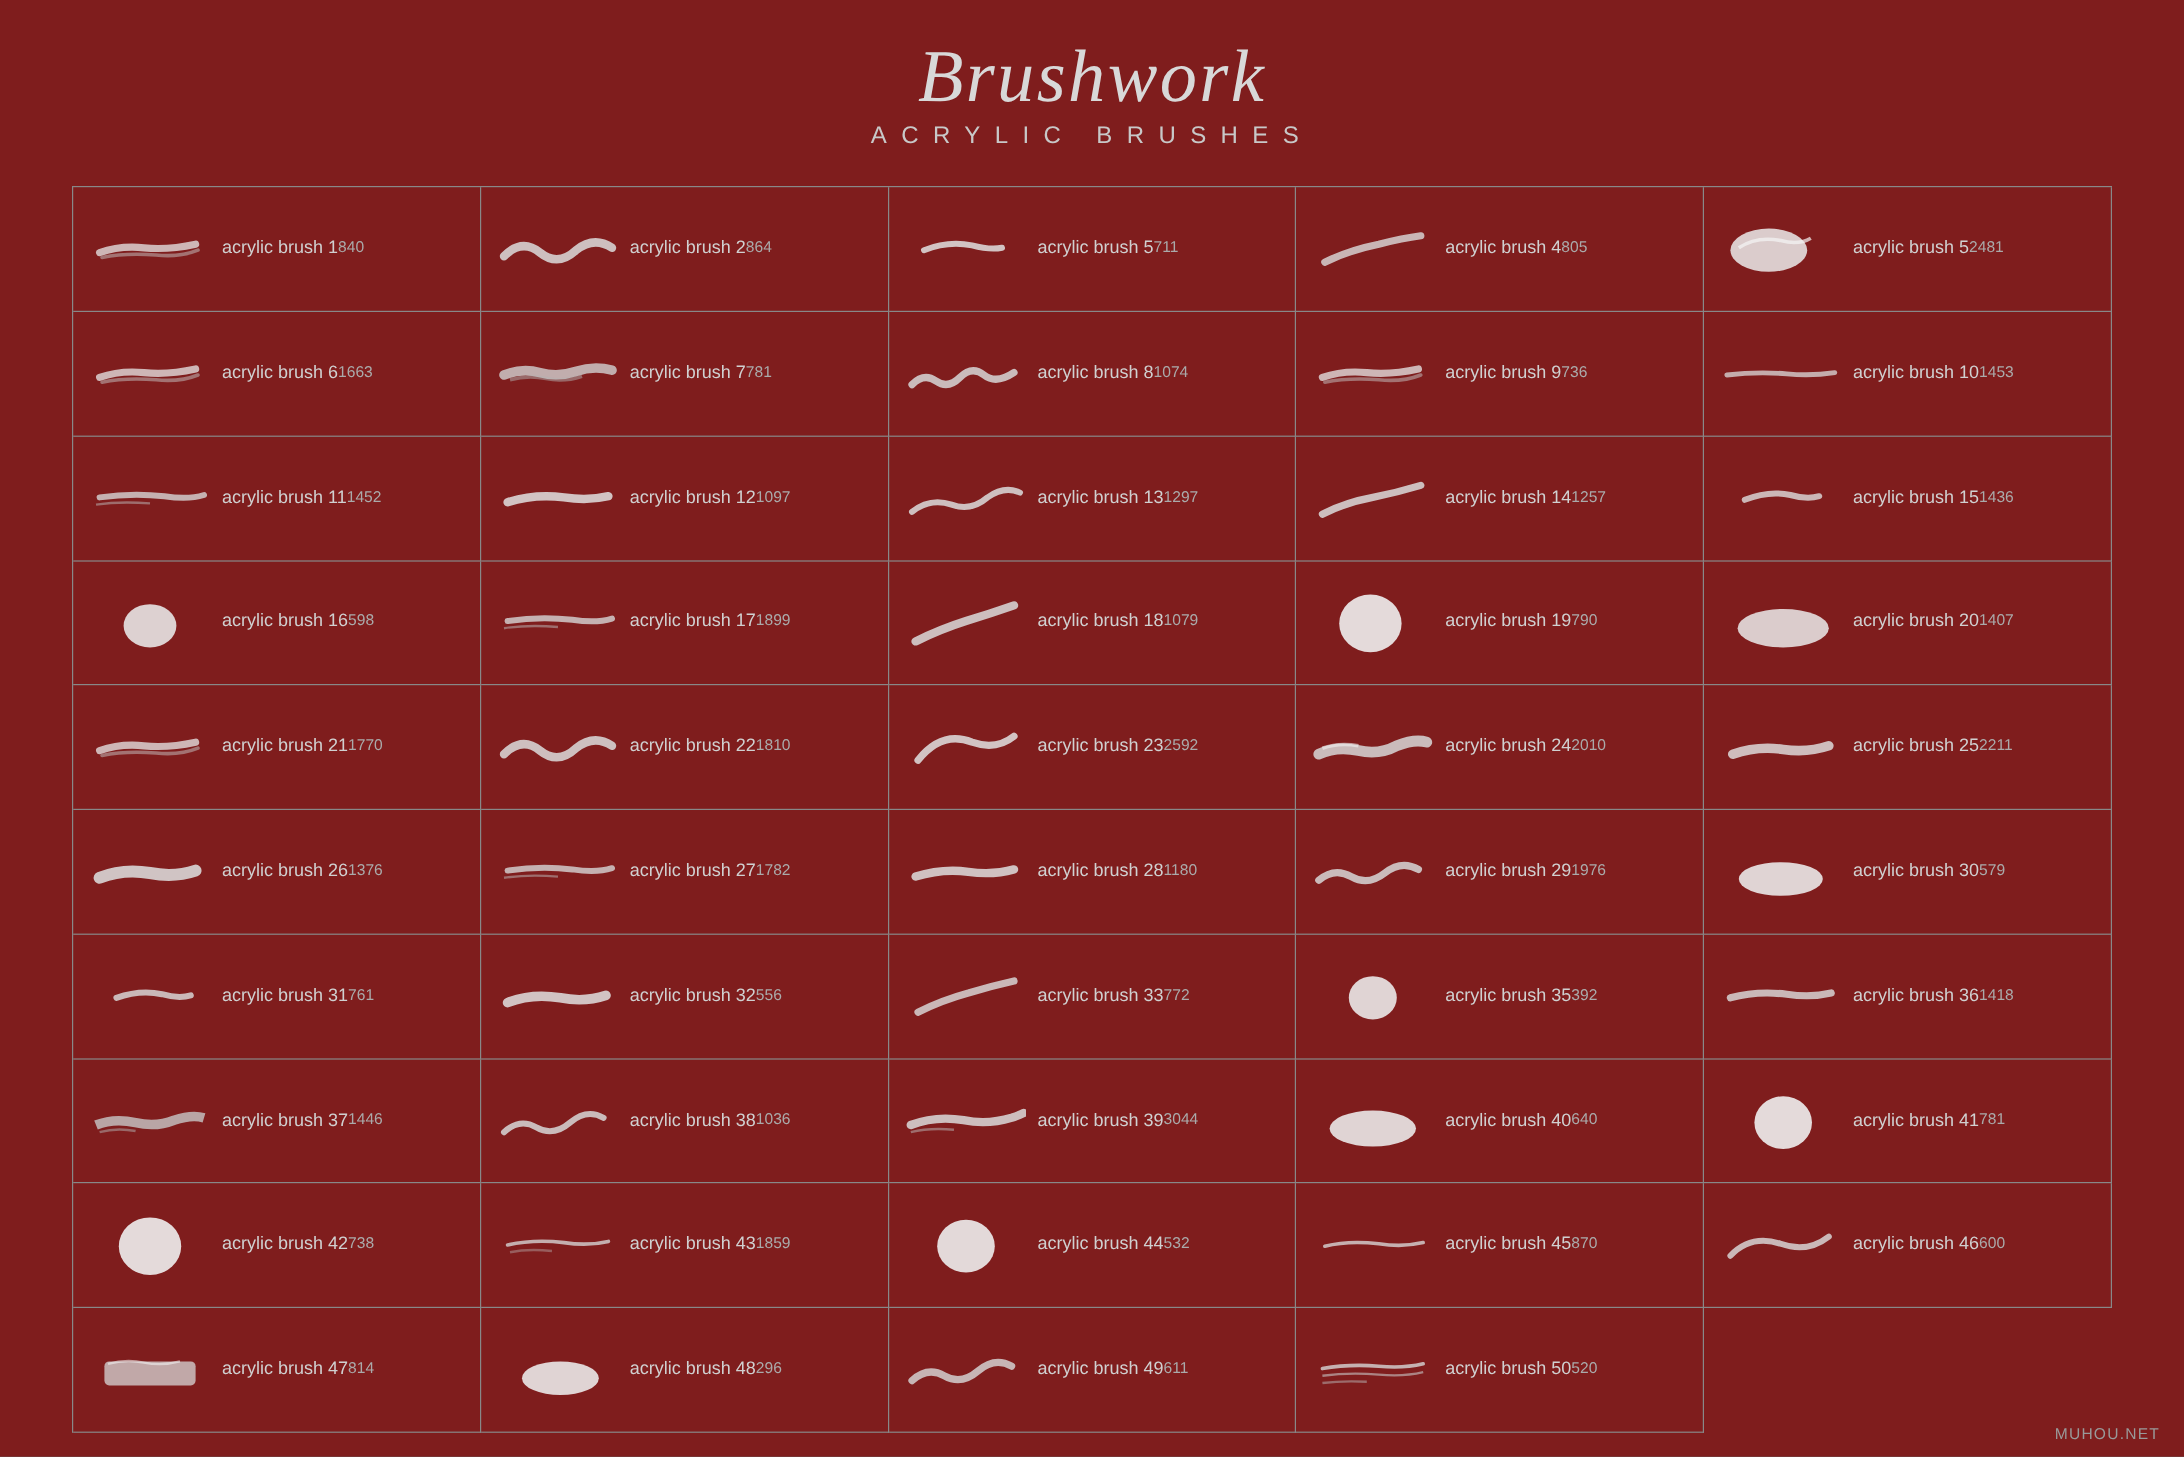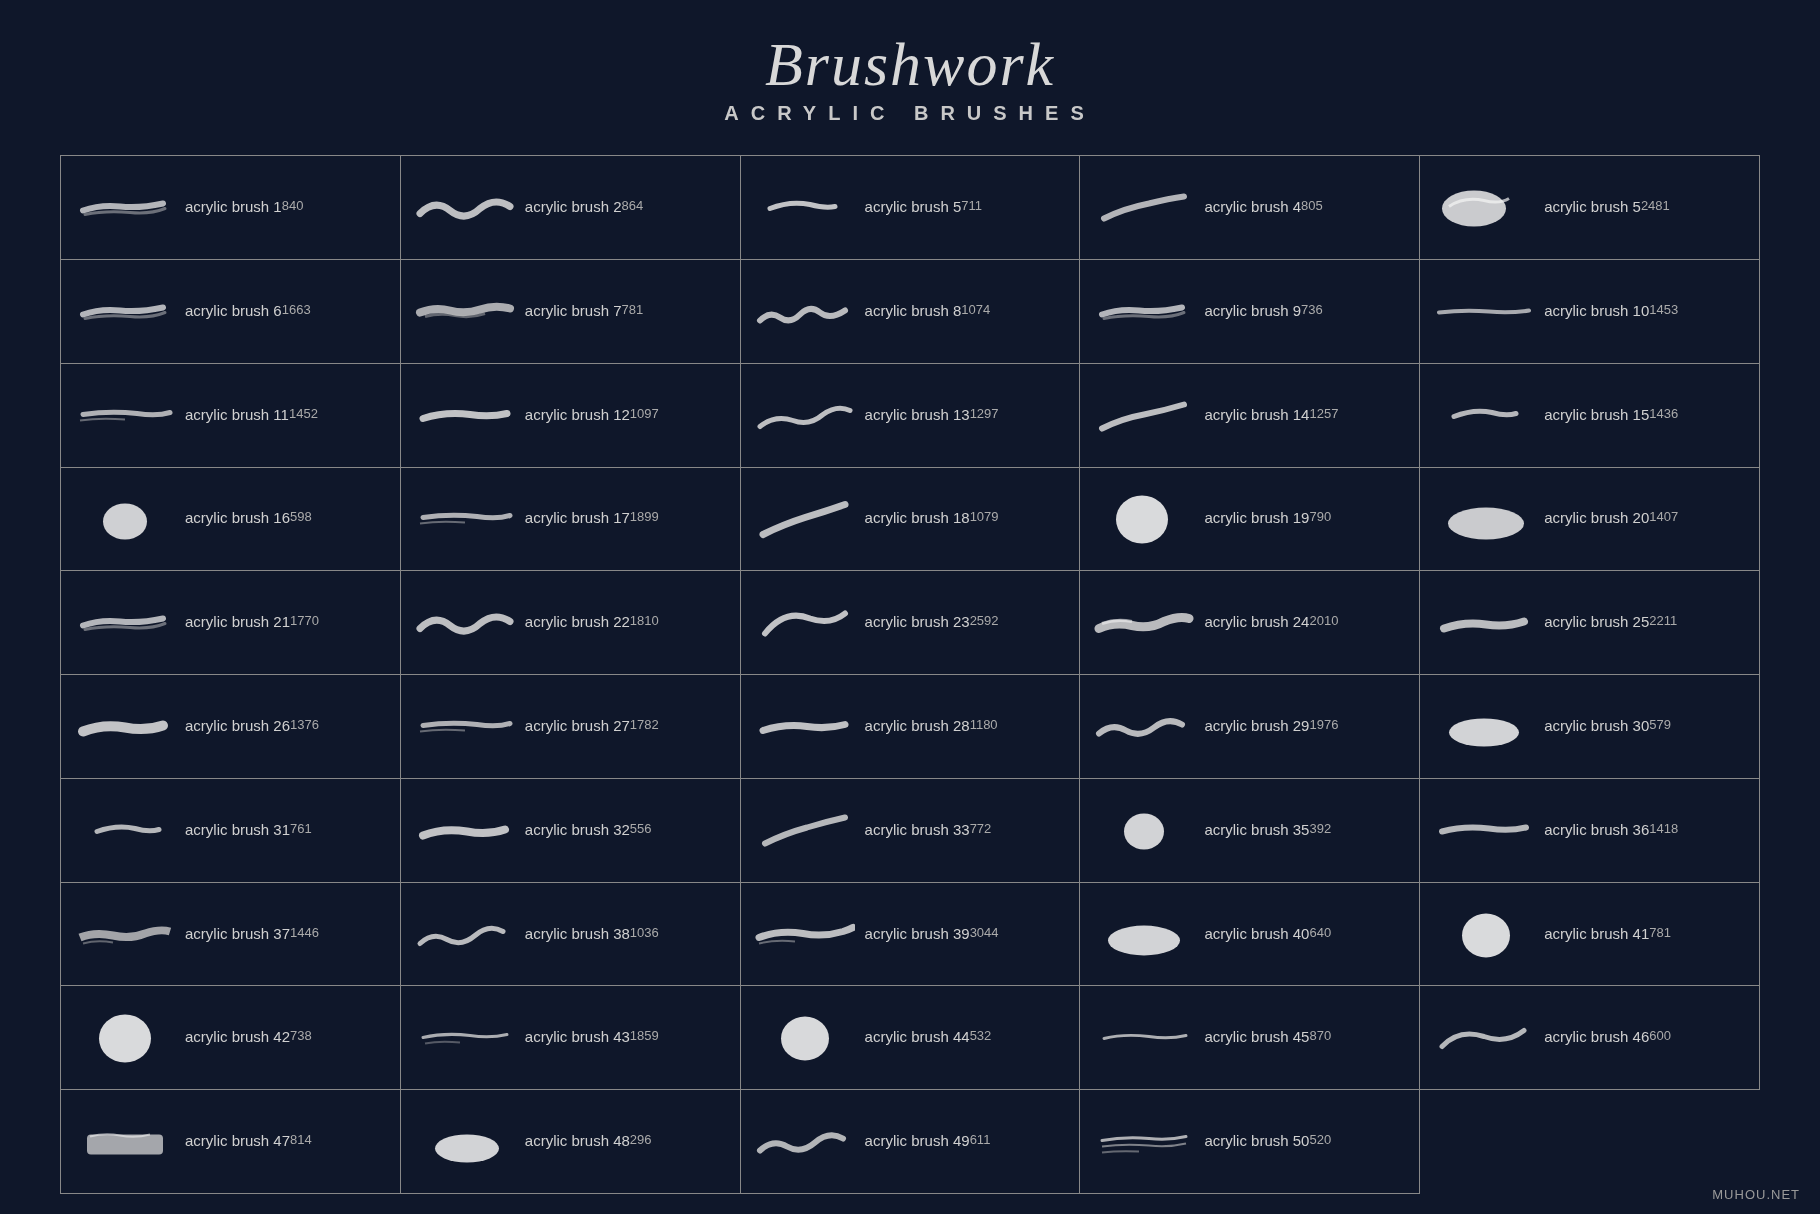--- a/index.html
+++ b/index.html
@@ -9,21 +9,21 @@
       height: 1214px;
       background-color: #6b6b6b;
       font-family: 'Georgia', serif;
       overflow: hidden;
       position: relative;
     }
 
     .main-container {
       width: 100%;
       height: 100%;
-      background: #0f172a;
+      background: #7f1d1d;
       display: flex;
       flex-direction: column;
       align-items: center;
       padding: 30px 60px 20px 60px;
     }
 
     .header {
       text-align: center;
       margin-bottom: 30px;
     }
@@ -37,21 +37,20 @@
       font-style: italic;
     }
 
     .sub-title {
       font-family: Arial, sans-serif;
       font-size: 20px;
       letter-spacing: 12px;
       color: #c8c8c8;
       text-transform: uppercase;
       margin-top: 4px;
-      font-weight: bold;
     }
 
     .grid {
       display: grid;
       grid-template-columns: repeat(5, 1fr);
       width: 100%;
       flex: 1;
       border-top: 1px solid #888;
       border-left: 1px solid #888;
     }

